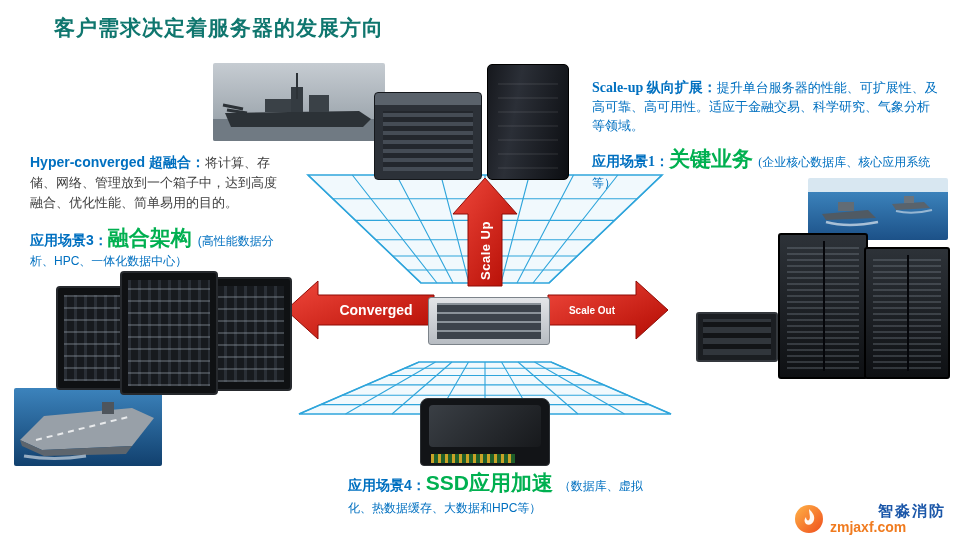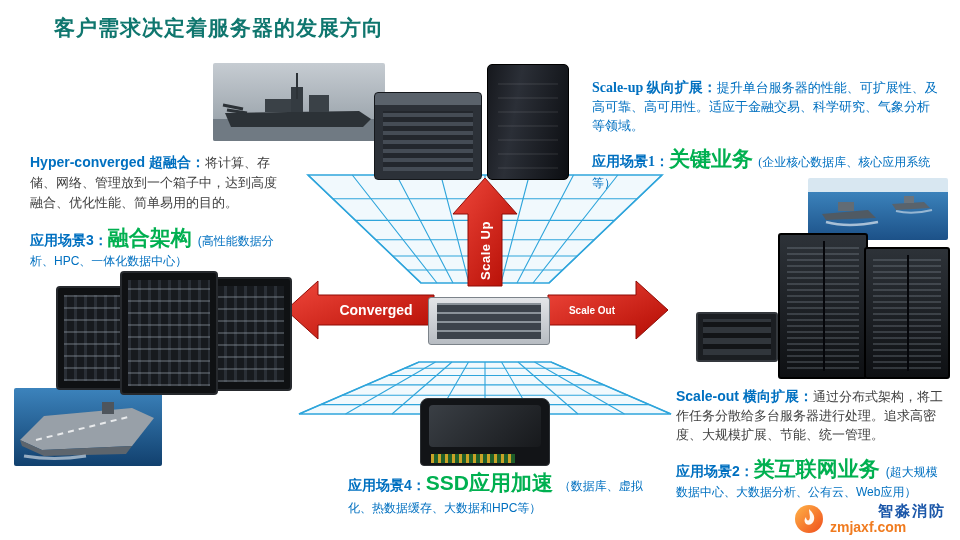--- a/index.html
+++ b/index.html
@@ -192,24 +192,20 @@
   <div class="blk" id="blk-scaleup">
     <p><span class="h-blue">Scale-up 纵向扩展：</span><span>提升单台服务器的性能、可扩展性、及高可靠、高可用性。适应于金融交易、科学研究、气象分析等领域。</span></p>
     <p class="scen"><span class="sc-pre">应用场景1：</span><span class="sc-hi">关键业务 </span><span class="sc-note">(企业核心数据库、核心应用系统等）</span></p>
   </div>
 
   <div class="blk" id="blk-hyper">
     <p><span class="h-blue">Hyper-converged 超融合：</span><span>将计算、存储、网络、管理放到一个箱子中，达到高度融合、优化性能、简单易用的目的。</span></p>
     <p class="scen"><span class="sc-pre">应用场景3：</span><span class="sc-hi">融合架构 </span><span class="sc-note">(高性能数据分析、HPC、一体化数据中心）</span></p>
   </div>
 
-  <div class="blk" id="blk-scaleout">
-    <p><span class="h-blue">Scale-out 横向扩展：</span><span>通过分布式架构，将工作任务分散给多台服务器进行处理。追求高密度、大规模扩展、节能、统一管理。</span></p>
-    <p class="scen"><span class="sc-pre">应用场景2：</span><span class="sc-hi">类互联网业务 </span><span class="sc-note">(超大规模数据中心、大数据分析、公有云、Web应用）</span></p>
-  </div>
 
   <div class="blk" id="blk-ssd">
     <p><span class="sc-pre">应用场景4：</span><span class="sc-hi">SSD应用加速 </span><span class="sc-note">（数据库、虚拟化、热数据缓存、大数据和HPC等）</span></p>
   </div>
 
   <div class="page-number">10</div>
   <div class="logo">
     <svg width="30" height="32" viewBox="0 0 30 32">
       <defs>
           <linearGradient id="fg" x1="0" y1="0" x2="1" y2="1">

